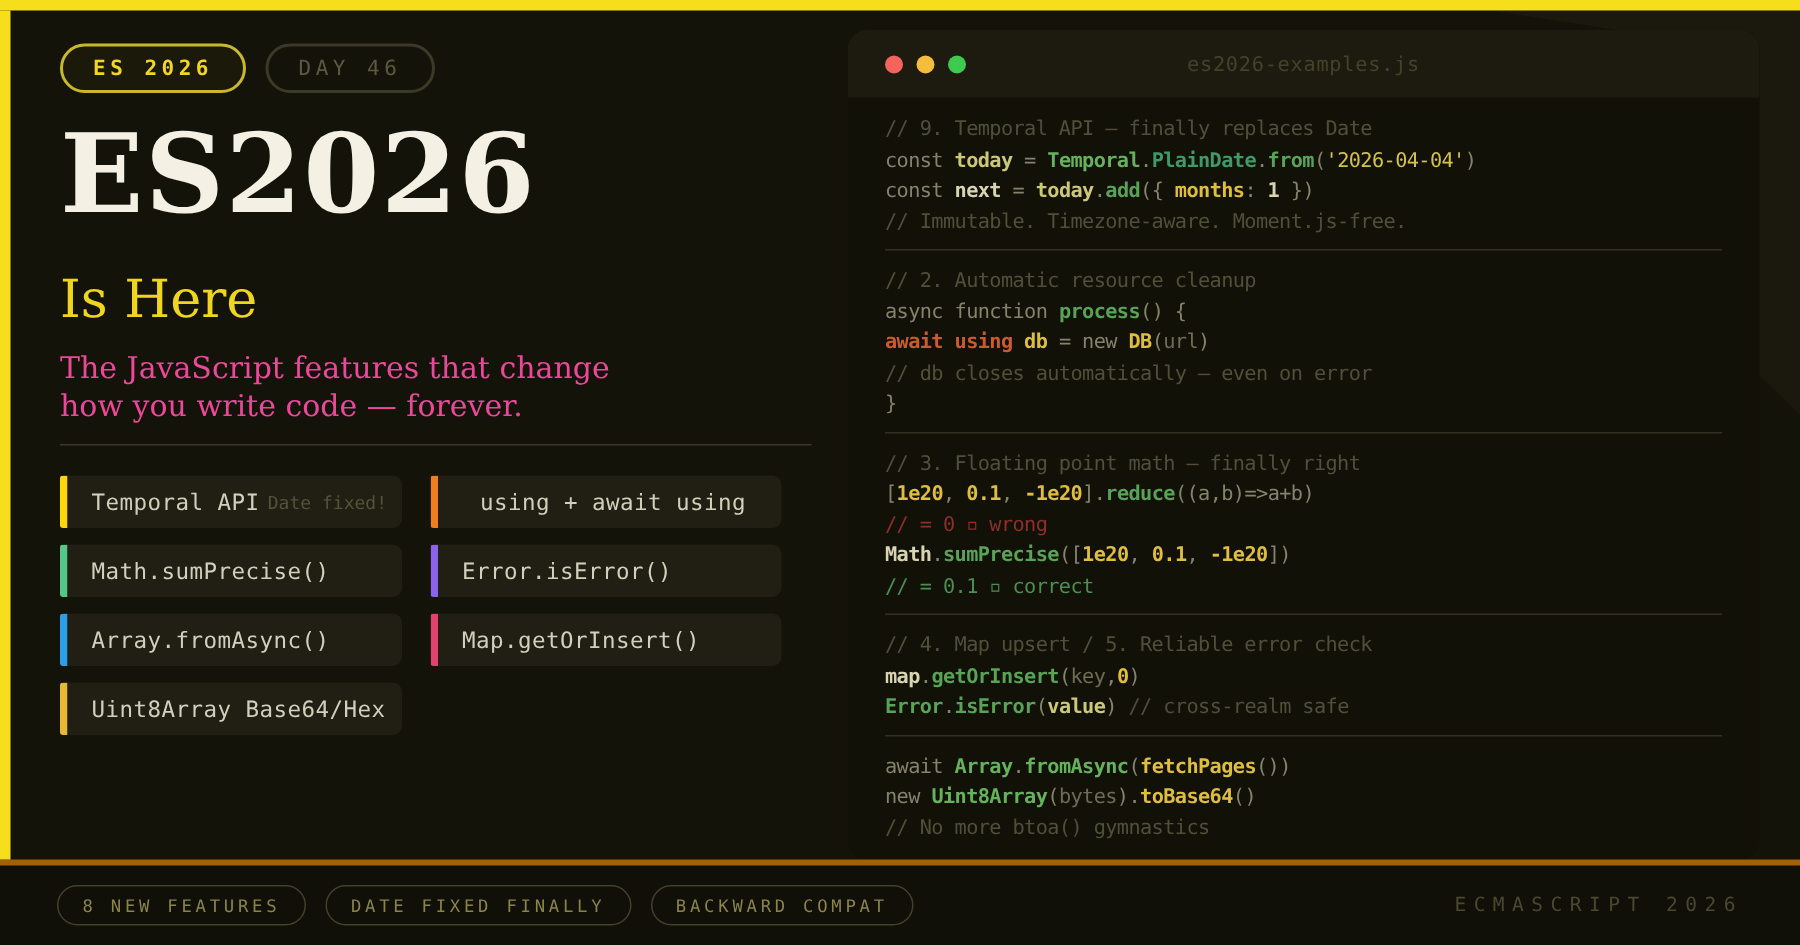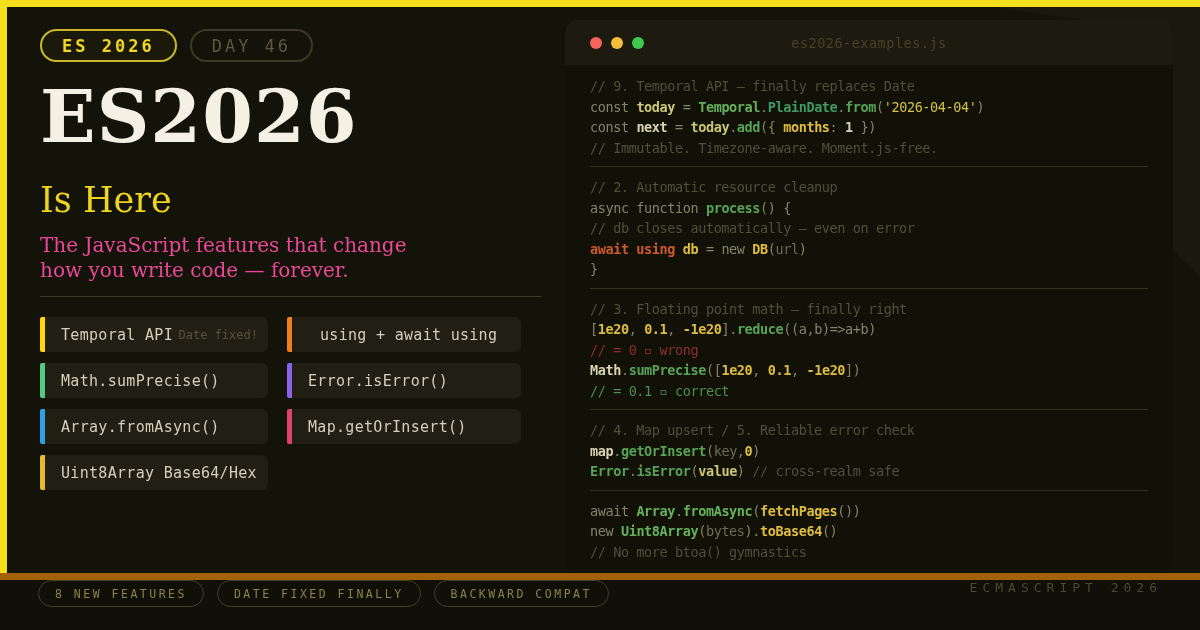--- a/index.html
+++ b/index.html
@@ -19,21 +19,21 @@
                 background:#1b190e; clip-path:polygon(0 0,100% 0,100% 100%); z-index:0; }
   .deco-right { position:absolute; left:1170px; top:7px; width:30px; height:270px;
                 background:#1b190e; clip-path:polygon(0 0,100% 0,100% 100%,0 89%); z-index:0; }
 
   
   .content-left { position:absolute; left:40px; top:0; width:501px; height:573px; z-index:2; }
 
   .badge-row { position:absolute; top:29px; left:0; display:flex; gap:13px; }
   .pill {
     height:33px; display:flex; align-items:center; padding:0 20px;
-    border-radius:17px; font-size:17px; letter-spacing:3px; white-space:nowrap;
+    border-radius:17px; font-size:14px; letter-spacing:3px; white-space:nowrap;
   }
   .pill-primary  { border:2px solid #c9b92a; color:#f2d722; font-weight:bold; background:rgba(245,222,27,0.03); }
   .pill-secondary{ border:2px solid #3c3926; color:#5c5940; }
 
   .hero-title {
     position:absolute; top:80px; left:0;
     font-family:"DejaVu Serif", serif; font-weight:bold;
     font-size:73px; line-height:1; color:#f4f1e4; letter-spacing:1px;
   }
   .hero-sub {
@@ -91,22 +91,22 @@
   .tk-g  { color:#58a356; font-weight:600; }
   .tk-gb { color:#66b25c; font-weight:bold; }
   .tk-t  { color:#3f9a67; font-weight:600; }
   .tk-y  { color:#dfbe3e; font-weight:bold; }
   .tk-s  { color:#d4c248; }
   .tk-o  { color:#cd5a2e; font-weight:bold; }
 
   
   .footer {
     position:absolute; left:0; top:573px; width:1200px; height:57px;
-    background:#100f08; border-top:7px solid #a16207;
-    display:flex; padding:0 38px; z-index:4;
+    background:#100f08; border-top:4px solid #a16207;
+    display:flex; align-items:center; padding:0 38px; z-index:4;
   }
   .footer-badges { display:flex; gap:13px; }
   .footer-pill {
     height:27px; display:flex; align-items:center; padding:0 16px;
     border:1.5px solid #45402a; border-radius:14px;
     font-size:11.5px; letter-spacing:2.5px; color:#8a8449; white-space:nowrap;
   }
   .footer-right { margin-left:auto; font-size:13px; letter-spacing:5px; color:#4b4830; }
 </style>
 </head>
@@ -167,22 +167,22 @@
   <div class="code-body">
       <div class="code-section">
         <div class="code-line"><span class="tk-cm">// 9. Temporal API — finally replaces Date</span></div>
         <div class="code-line"><span class="tk-p">const </span><span class="tk-v">today</span><span class="tk-p"> = </span><span class="tk-gb">Temporal</span><span class="tk-p">.</span><span class="tk-t">PlainDate</span><span class="tk-p">.</span><span class="tk-g">from</span><span class="tk-p">(</span><span class="tk-s">'2026-04-04'</span><span class="tk-p">)</span></div>
         <div class="code-line"><span class="tk-p">const </span><span class="tk-w">next</span><span class="tk-p"> = </span><span class="tk-v">today</span><span class="tk-p">.</span><span class="tk-g">add</span><span class="tk-p">({ </span><span class="tk-y">months</span><span class="tk-p">: </span><span class="tk-w">1</span><span class="tk-p"> })</span></div>
         <div class="code-line"><span class="tk-cm">// Immutable. Timezone-aware. Moment.js-free.</span></div>
       </div>
       <div class="code-section">
         <div class="code-line"><span class="tk-cm">// 2. Automatic resource cleanup</span></div>
         <div class="code-line"><span class="tk-p">async function </span><span class="tk-g">process</span><span class="tk-p">() {</span></div>
+        <div class="code-line"><span class="tk-o">await using </span><span class="tk-y">db</span><span class="tk-p"> = new </span><span class="tk-y">DB</span><span class="tk-p">(</span><span class="tk-d">url</span><span class="tk-p">)</span></div>
         <div class="code-line"><span class="tk-cm">// db closes automatically — even on error</span></div>
-        <div class="code-line"><span class="tk-o">await using </span><span class="tk-y">db</span><span class="tk-p"> = new </span><span class="tk-y">DB</span><span class="tk-p">(</span><span class="tk-d">url</span><span class="tk-p">)</span></div>
         <div class="code-line"><span class="tk-p">}</span></div>
       </div>
       <div class="code-section">
         <div class="code-line"><span class="tk-cm">// 3. Floating point math — finally right</span></div>
         <div class="code-line"><span class="tk-p">[</span><span class="tk-y">1e20</span><span class="tk-p">, </span><span class="tk-y">0.1</span><span class="tk-p">, </span><span class="tk-y">-1e20</span><span class="tk-p">].</span><span class="tk-g">reduce</span><span class="tk-p">((a,b)=&gt;a+b)</span></div>
         <div class="code-line"><span class="tk-cr">// = 0 ▫ wrong</span></div>
         <div class="code-line"><span class="tk-w">Math</span><span class="tk-p">.</span><span class="tk-g">sumPrecise</span><span class="tk-p">([</span><span class="tk-y">1e20</span><span class="tk-p">, </span><span class="tk-y">0.1</span><span class="tk-p">, </span><span class="tk-y">-1e20</span><span class="tk-p">])</span></div>
         <div class="code-line"><span class="tk-cg">// = 0.1 ▫ correct</span></div>
       </div>
       <div class="code-section">

